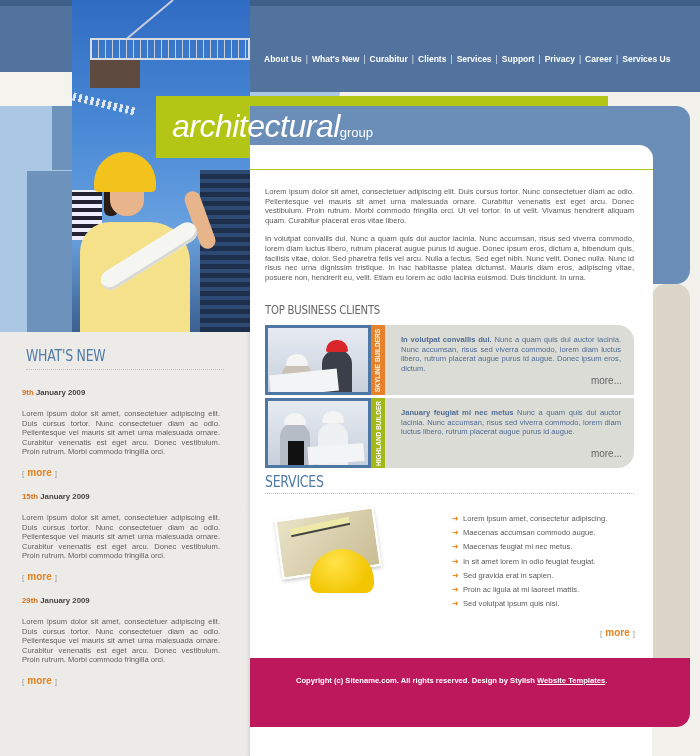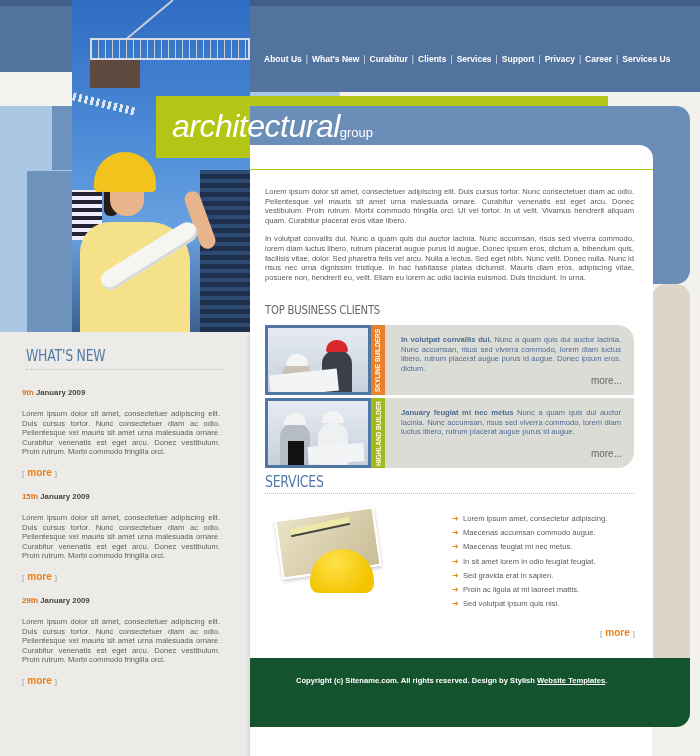--- a/index.html
+++ b/index.html
@@ -92,21 +92,21 @@
   .sidebar .shadow { position: absolute; right: 0; top: 0; width: 4px; height: 424px; background: linear-gradient(90deg, rgba(0,0,0,0), rgba(0,0,0,0.08)); }
   .t-new { left: 26px; top: 14px; color: #4e79a8; font-size: 16px; }
   .news { position: absolute; left: 22px; width: 198px; }
   .news .date { font-weight: bold; font-size: 7.8px; color: #444; }
   .news .date .day { color: #d9701a; }
   .news .text { margin-top: 12px; font-size: 7.6px; line-height: 9.6px; text-align: justify; color: #5e5e5e; }
   .news .more { margin-top: 10px; font-size: 8px; color: #999; }
   .n1 { top: 56px; } .n2 { top: 160px; } .n3 { top: 264px; }
 
   
-  .footer { position: absolute; left: 250px; top: 658px; width: 440px; height: 69px; background: #14532d; border-bottom-right-radius: 14px; }
+  .footer { position: absolute; left: 250px; top: 658px; width: 440px; height: 69px; background: #be185d; border-bottom-right-radius: 14px; }
   .footer-text { position: absolute; left: 46px; top: 18px; color: #fff; font-size: 7.6px; font-weight: bold; white-space: nowrap; }
   .footer-text a { color: #fff; text-decoration: underline; }
   .footer-below { position: absolute; left: 250px; top: 727px; width: 402px; height: 29px; background: #fff; }
 </style>
 </head>
 <body>
 
 <div class="top-band"></div>
 <div class="top-band-dark"></div>
 <div class="left-top-light"></div>

